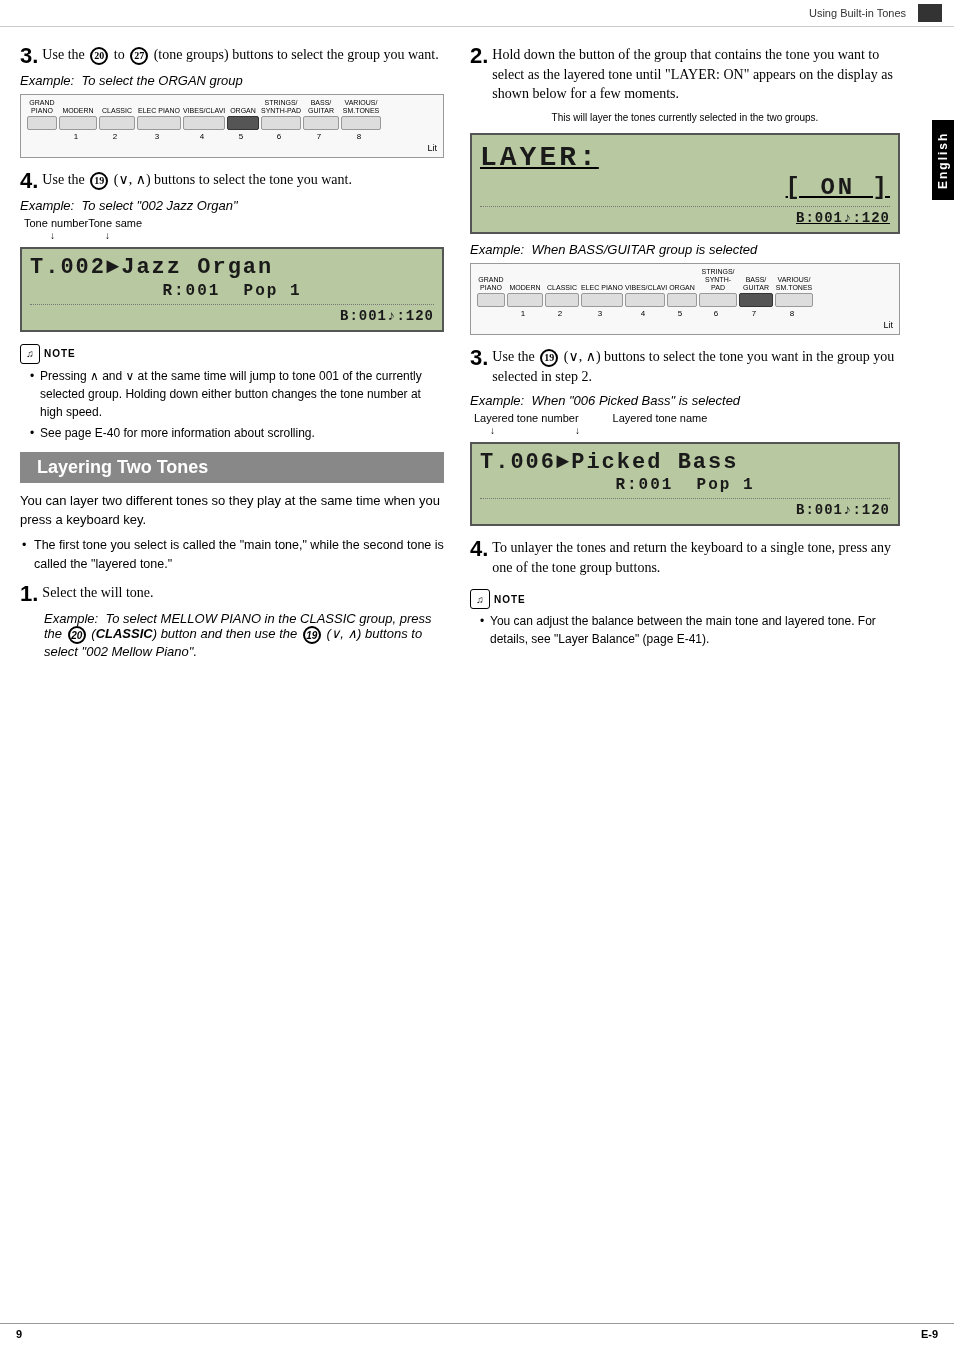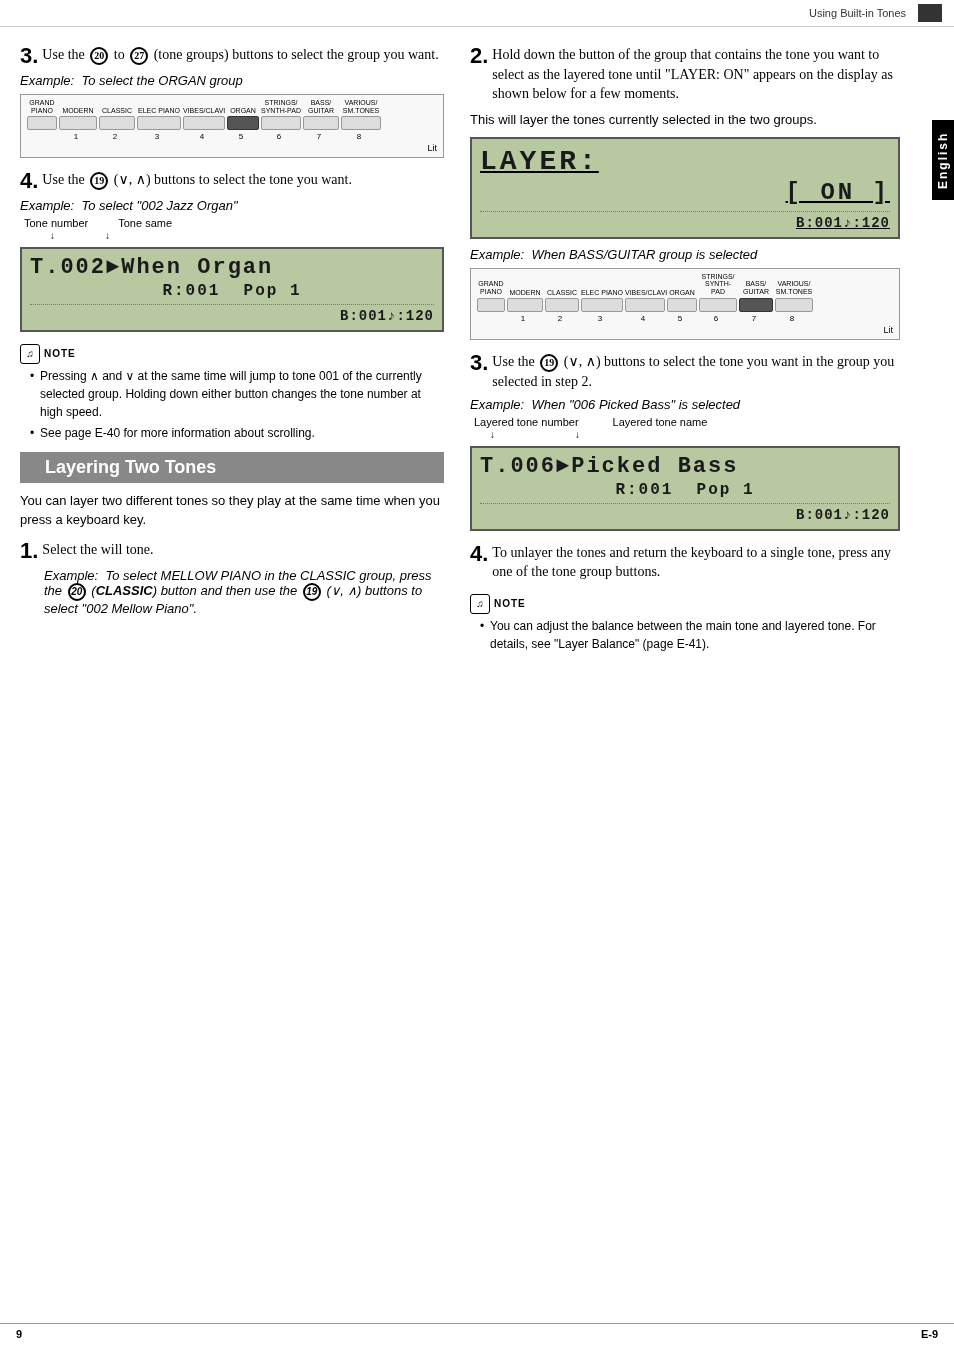--- a/index.html
+++ b/index.html
@@ -236,21 +236,21 @@
       position: absolute;
       left: 0;
     }
 
     
     .section-heading {
       background: #888;
       color: #fff;
       font-size: 18px;
       font-weight: bold;
-      padding: 5px 25px;
+      padding: 5px 17px;
       margin: 10px 0 8px 0;
     }
 
     .section-desc {
       font-size: 13px;
       line-height: 1.5;
       margin-bottom: 6px;
     }
 
     .bullet-item {
@@ -282,23 +282,24 @@
     .page-footer-num {
       font-size: 11px;
       font-weight: bold;
     }
 
     .step-block {
       margin-bottom: 12px;
     }
 
     .sub-note {
-      font-size: 13px;
+      font-size: 10px;
       line-height: 1.5;
-      margin: 4px 0;
+      margin: 4px 17px;
+      text-align: center;
     }
 
   </style>
 </head>
 <body>
 
 <div class="header-bar">
   <span class="header-title">Using Built-in Tones</span>
   <div class="header-block"></div>
 </div>
@@ -364,32 +365,32 @@
         <span class="step-num">4.</span>
         <span class="step-text">
           Use the <span class="circle-icon">19</span>
           (∨, ∧) buttons to select the tone you want.
         </span>
       </div>
       <div class="example-text">
         <i>Example:</i>&nbsp;&nbsp;To select "002 Jazz Organ"
       </div>
 
-      <div style="display:flex; font-size:11px; gap:30px; margin-bottom:1px; padding-left:4px;text-align:right;">
+      <div style="display:flex; font-size:11px; margin-bottom:1px; padding-left:4px;text-align:right;">
         <div>Tone number</div>
         <div>Tone same</div>
       </div>
 
       <div style="display:flex; gap:50px; font-size:10px; margin-bottom:0px; padding-left:30px;">
         <div>↓</div>
         <div>↓</div>
       </div>
 
       <div class="lcd-display">
-        <div class="lcd-row">T.002►When Organ</div>
+        <div class="lcd-row">T.002►Jazz Organ</div>
         <div class="lcd-row small">R:001&nbsp;&nbsp;Pop 1</div>
         <div class="lcd-dotted-line"></div>
         <div class="lcd-bottom">B:001♪:120</div>
       </div>
     </div>
 
     <div class="note-box">
       <div class="note-header">
         <div class="note-icon">♫</div>
         <span class="note-label">NOTE</span>
@@ -399,20 +400,23 @@
         <li>See page E-40 for more information about scrolling.</li>
       </ul>
     </div>
 
     <div class="section-heading">Layering Two Tones</div>
 
     <div class="section-desc">
       You can layer two different tones so they play at the same time when you press a keyboard key.
     </div>
 
+    <div class="bullet-item">
+      The first tone you select is called the "main tone," while the second tone is called the "layered tone."
+    </div>
 
     <div class="step-block" style="margin-top:10px;">
       <div class="step-header">
         <span class="step-num">1.</span>
         <span class="step-text">Select the will tone.</span>
       </div>
       <div style="margin-left:24px;">
         <div class="example-text">
           <i>Example:</i>&nbsp;&nbsp;To select MELLOW PIANO in the CLASSIC group, press the
           <span class="circle-icon">20</span>

